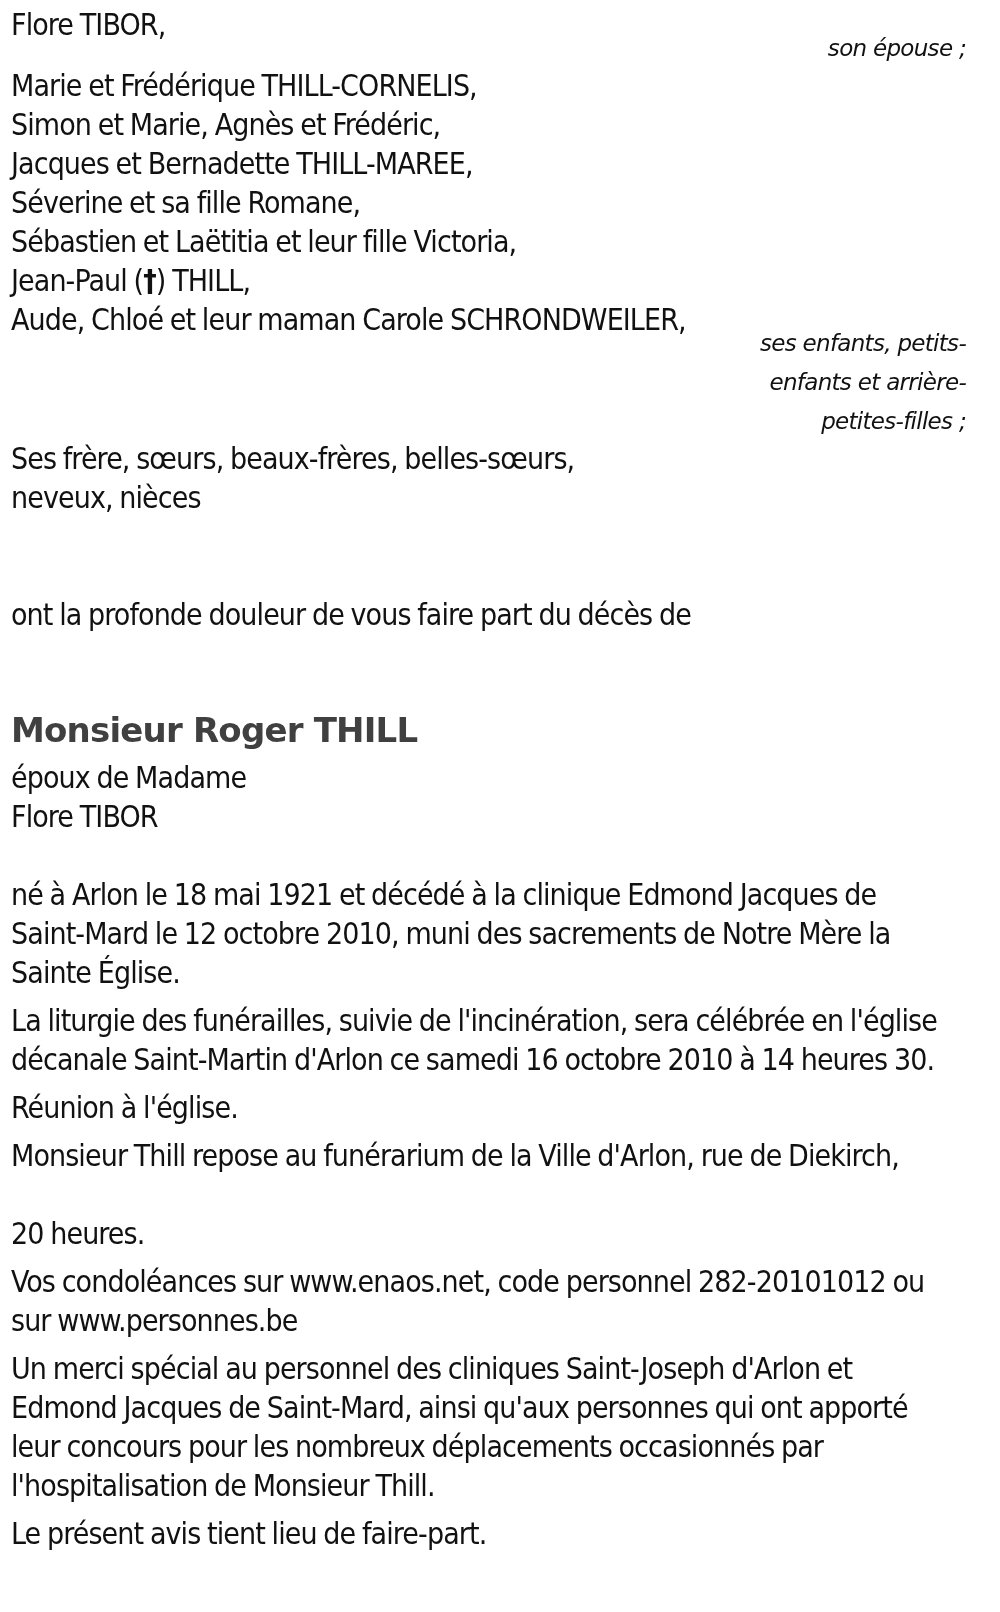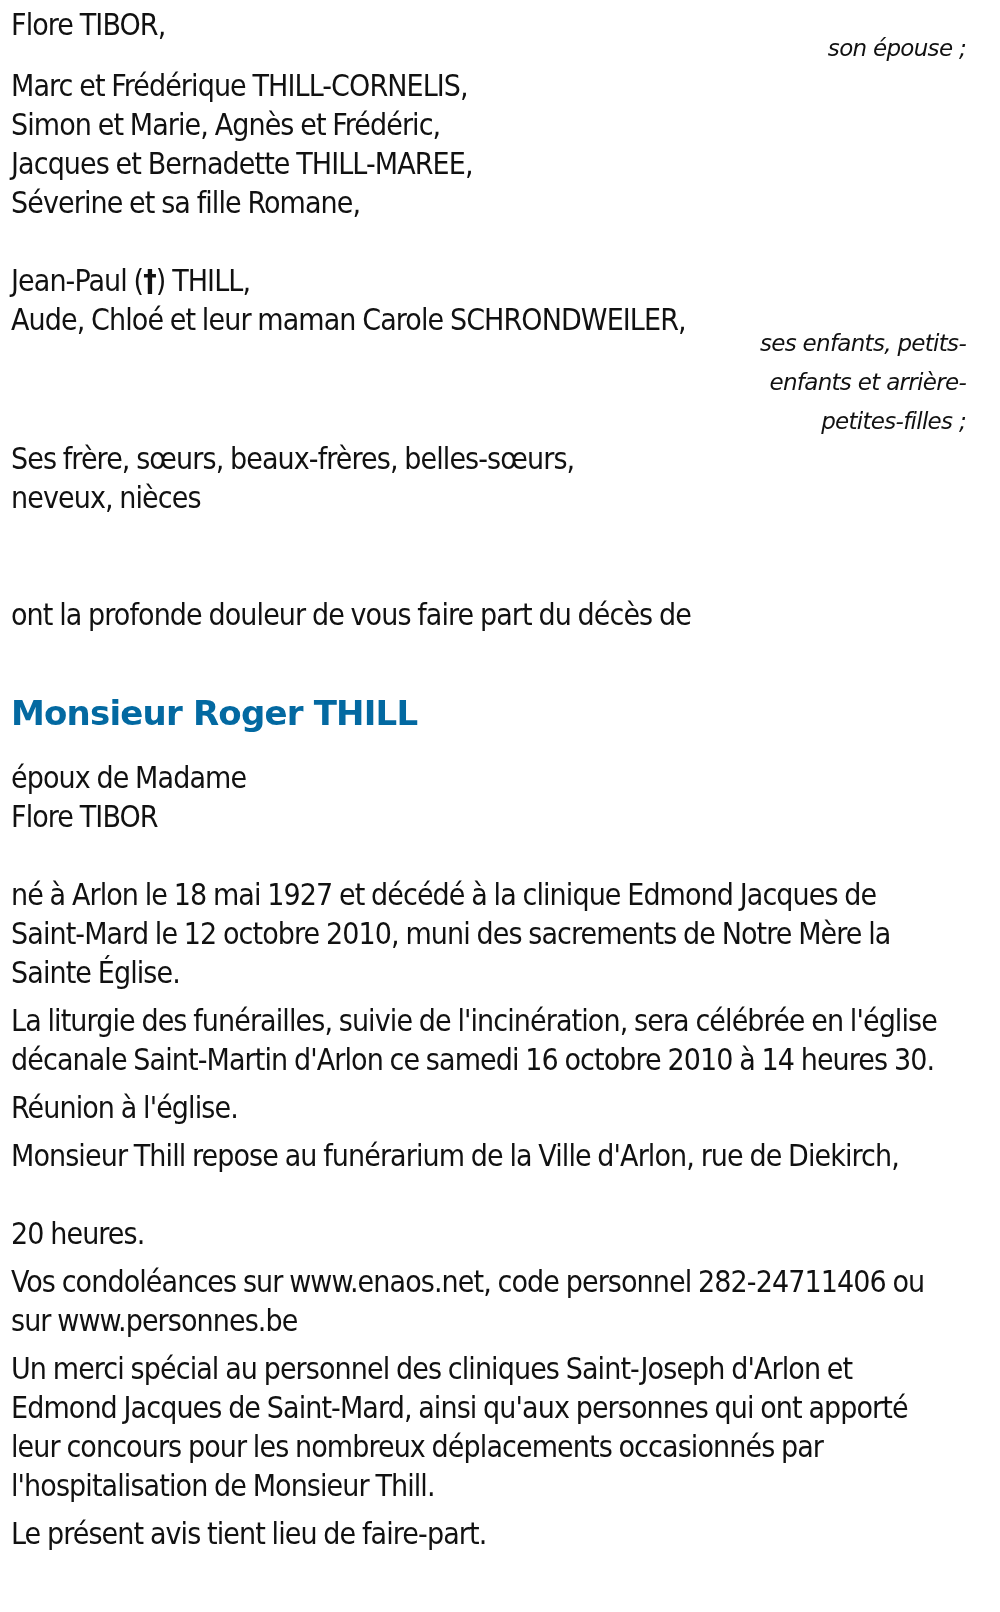--- a/index.html
+++ b/index.html
@@ -36,74 +36,75 @@
       font-size: 23px;
       font-style: italic;
       letter-spacing: -0.7px;
       white-space: nowrap;
       line-height: 30px;
       color: #111111;
     }
     .heading {
       position: absolute;
       left: 11px;
-      top: 693px;
+      top: 710px;
       font-size: 34px;
       font-weight: bold;
       letter-spacing: -0.8px;
       white-space: nowrap;
       line-height: 40px;
-      color: #0369a1;
+      color: #404040;
     }
     .cross {
       font-weight: bold;
     }
   </style>
 </head>
 <body>
 
 <div class="page">
 
   <div class="line" style="top:10px">Flore TIBOR,</div>
   <div class="right" style="top:33px">son épouse ;</div>
 
-  <div class="line" style="top:71px">Marc et Frédérique THILL-CORNELIS,</div>
+  <div class="line" style="top:71px">Marie et Frédérique THILL-CORNELIS,</div>
   <div class="line" style="top:149px">Jacques et Bernadette THILL-MAREE,</div>
   <div class="line" style="top:110px">Simon et Marie, Agnès et Frédéric,</div>
   <div class="line" style="top:188px">Séverine et sa fille Romane,</div>
+  <div class="line" style="top:227px">Sébastien et Laëtitia et leur fille Victoria,</div>
   <div class="line" style="top:266px"><span>Jean-Paul (</span><span class="cross">†</span><span>) THILL,</span></div>
   <div class="line" style="top:305px">Aude, Chloé et leur maman Carole SCHRONDWEILER,</div>
 
   <div class="right" style="top:328px">ses enfants, petits-</div>
   <div class="right" style="top:367px">enfants et arrière-</div>
   <div class="right" style="top:406px">petites-filles ;</div>
 
   <div class="line" style="top:444px">Ses frère, sœurs, beaux-frères, belles-sœurs,</div>
   <div class="line" style="top:483px">neveux, nièces</div>
 
   <div class="line" style="top:600px">ont la profonde douleur de vous faire part du décès de</div>
 
   <div class="heading">Monsieur Roger THILL</div>
 
   <div class="line" style="top:763px">époux de Madame</div>
   <div class="line" style="top:802px">Flore TIBOR</div>
 
-  <div class="line" style="top:880px">né à Arlon le 18 mai 1927 et décédé à la clinique Edmond Jacques de</div>
+  <div class="line" style="top:880px">né à Arlon le 18 mai 1921 et décédé à la clinique Edmond Jacques de</div>
   <div class="line" style="top:919px">Saint-Mard le 12 octobre 2010, muni des sacrements de Notre Mère la</div>
   <div class="line" style="top:958px">Sainte Église.</div>
 
   <div class="line" style="top:1006px">La liturgie des funérailles, suivie de l'incinération, sera célébrée en l'église</div>
   <div class="line" style="top:1045px">décanale Saint-Martin d'Arlon ce samedi 16 octobre 2010 à 14 heures 30.</div>
 
   <div class="line" style="top:1093px">Réunion à l'église.</div>
 
   <div class="line" style="top:1141px">Monsieur Thill repose au funérarium de la Ville d'Arlon, rue de Diekirch,</div>
   <div class="line" style="top:1219px">20 heures.</div>
 
-  <div class="line" style="top:1267px">Vos condoléances sur www.enaos.net, code personnel 282-24711406 ou</div>
+  <div class="line" style="top:1267px">Vos condoléances sur www.enaos.net, code personnel 282-20101012 ou</div>
   <div class="line" style="top:1306px">sur www.personnes.be</div>
 
   <div class="line" style="top:1354px">Un merci spécial au personnel des cliniques Saint-Joseph d'Arlon et</div>
   <div class="line" style="top:1393px">Edmond Jacques de Saint-Mard, ainsi qu'aux personnes qui ont apporté</div>
   <div class="line" style="top:1432px">leur concours pour les nombreux déplacements occasionnés par</div>
   <div class="line" style="top:1471px">l'hospitalisation de Monsieur Thill.</div>
 
   <div class="line" style="top:1519px">Le présent avis tient lieu de faire-part.</div>
 
 </div>

